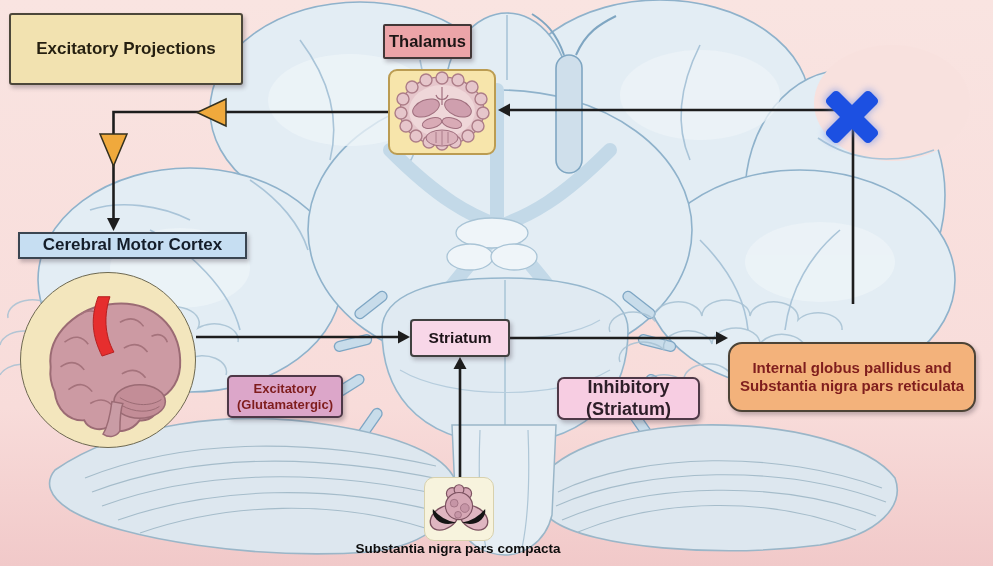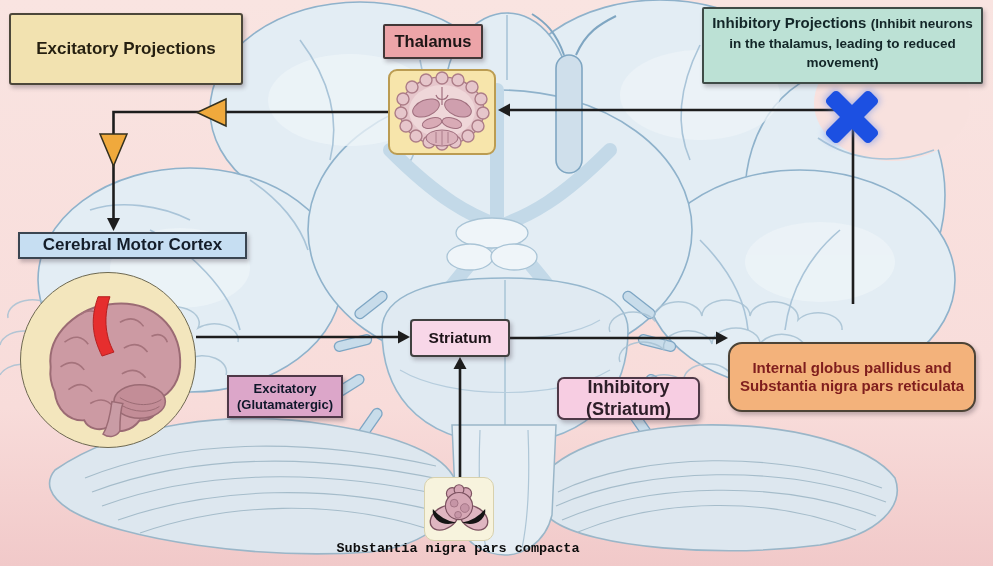--- a/index.html
+++ b/index.html
@@ -15,21 +15,21 @@
     display:flex;flex-direction:column;align-items:center;justify-content:center;
     text-align:center;line-height:1.22;}
   .shadowed{box-shadow:2px 3px 4px rgba(60,45,60,.30);}
 
   #box-excitatory-proj{left:9px;top:13px;width:234px;height:72px;
     background:var(--excitatory-box-bg);border:2px solid #4c473a;border-radius:3px;
     color:#251f10;}
   #box-excitatory-proj .t1{font-size:17px;}
   #box-excitatory-proj .t2{font-size:15px;}
 
-  #label-thalamus{left:383px;top:24px;width:100px;height:35px;
+  #label-thalamus{left:383px;top:24px;width:89px;height:35px;
     background:var(--thalamus-label-bg);border:2px solid #423737;border-radius:2px;
     color:#1d1616;font-size:16.5px;}
 
   #box-thalamus-img{left:388px;top:69px;width:108px;height:86px;
     background:var(--thalamus-image-bg);border:2px solid #bb9c52;border-radius:9px;}
 
   #box-inhibitory-proj{left:702px;top:7px;width:281px;height:77px;
     background:var(--inhibitory-box-bg);border:2px solid #3f4b47;border-radius:2px;
     color:#132628;padding:4px 8px;display:block;}
   #box-inhibitory-proj .wrap{display:block;}
@@ -41,36 +41,36 @@
     color:#141d29;font-size:17px;}
 
   #circle-brain{left:20px;top:272px;width:176px;height:176px;border-radius:50%;
     background:var(--brain-circle-bg);border:1.5px solid #6d6850;}
 
   #label-striatum{left:410px;top:319px;width:100px;height:38px;
     background:var(--striatum-bg);border:2px solid #404040;border-radius:4px;
     color:#1c1318;font-size:15.5px;}
 
   #label-glu{left:227px;top:375px;width:116px;height:43px;
-    background:var(--glutamatergic-bg);border:2px solid #4e3847;border-radius:0;
-    color:#0f172a;font-size:13px;}
+    background:var(--glutamatergic-bg);border:2px solid #4e3847;border-radius:5px;
+    color:#7f1d1d;font-size:13px;}
 
   #label-gaba{left:557px;top:377px;width:143px;height:43px;
     background:var(--gabaergic-bg);border:2px solid #4e3847;border-radius:7px;
     color:#2d1e28;font-size:18px;}
 
   #box-igp{left:728px;top:304px;width:248px;height:70px;
     background:var(--igp-bg);border:2px solid #4c4336;border-radius:14px;
     color:#7f1d1d;font-size:15px;padding:2px 6px;margin-top:38px;}
 
   #box-snc-img{left:424px;top:477px;width:70px;height:64px;
     background:#f7f3dd;border:1.5px solid #d8d1ad;border-radius:10px;}
 
   #caption-snc{left:332px;top:539px;width:252px;height:20px;
-    color:#0d0d0d;font-size:13.5px;background:transparent;font-family:Liberation Mono, monospace;}
+    color:#0d0d0d;font-size:13.5px;background:transparent;}
 
   .illus{width:100%;height:100%;display:block;}
 </style>
 </head>
 <body>
 
 <div class="stage">
 
   <svg id="bg-layer" class="layer" viewBox="0 0 993 566">
     <defs>
@@ -263,27 +263,20 @@
         <path d="M52,16 L52,34"></path>
         <path d="M46,24 C48,30 56,30 58,24"></path>
       </g>
       <g>
         <ellipse cx="52" cy="67" rx="16" ry="8" fill="#dcb3bc" stroke="#a06f7e" stroke-width="1"></ellipse>
         <path d="M46,61 L46,72 M52,60 L52,74 M58,61 L58,72" stroke="#a06f7e" stroke-width="0.8" fill="none"></path>
       </g>
     </svg>
   </div>
 
-  <div id="box-inhibitory-proj" class="node shadowed">
-    <span class="wrap">
-      <span class="t1">Inhibitory Projections</span>
-      <span class="t2"> </span>
-      <span class="t2">(Inhibit neurons in the thalamus, leading to reduced movement)</span>
-    </span>
-  </div>
 
   <div id="label-cmc" class="node shadowed">
     <div>Cerebral Motor Cortex</div>
   </div>
 
   <div id="circle-brain" class="node">
     <svg class="illus" viewBox="0 0 176 176" style="border-radius:50%">
       <path d="M30,95 C26,62 58,33 95,31 C135,28 160,55 161,88 C162,108 152,122 138,128 C142,140 132,150 120,149 C112,160 98,163 88,156 C80,160 68,158 64,149 C48,150 36,138 34,120 C30,112 29,104 30,95 Z" fill="#cc9aa3" stroke="#9b6b74" stroke-width="2"></path>
       <g fill="none" stroke="#a5737c" stroke-width="1.6">
         <path d="M44,70 C54,62 62,64 68,72"></path>

